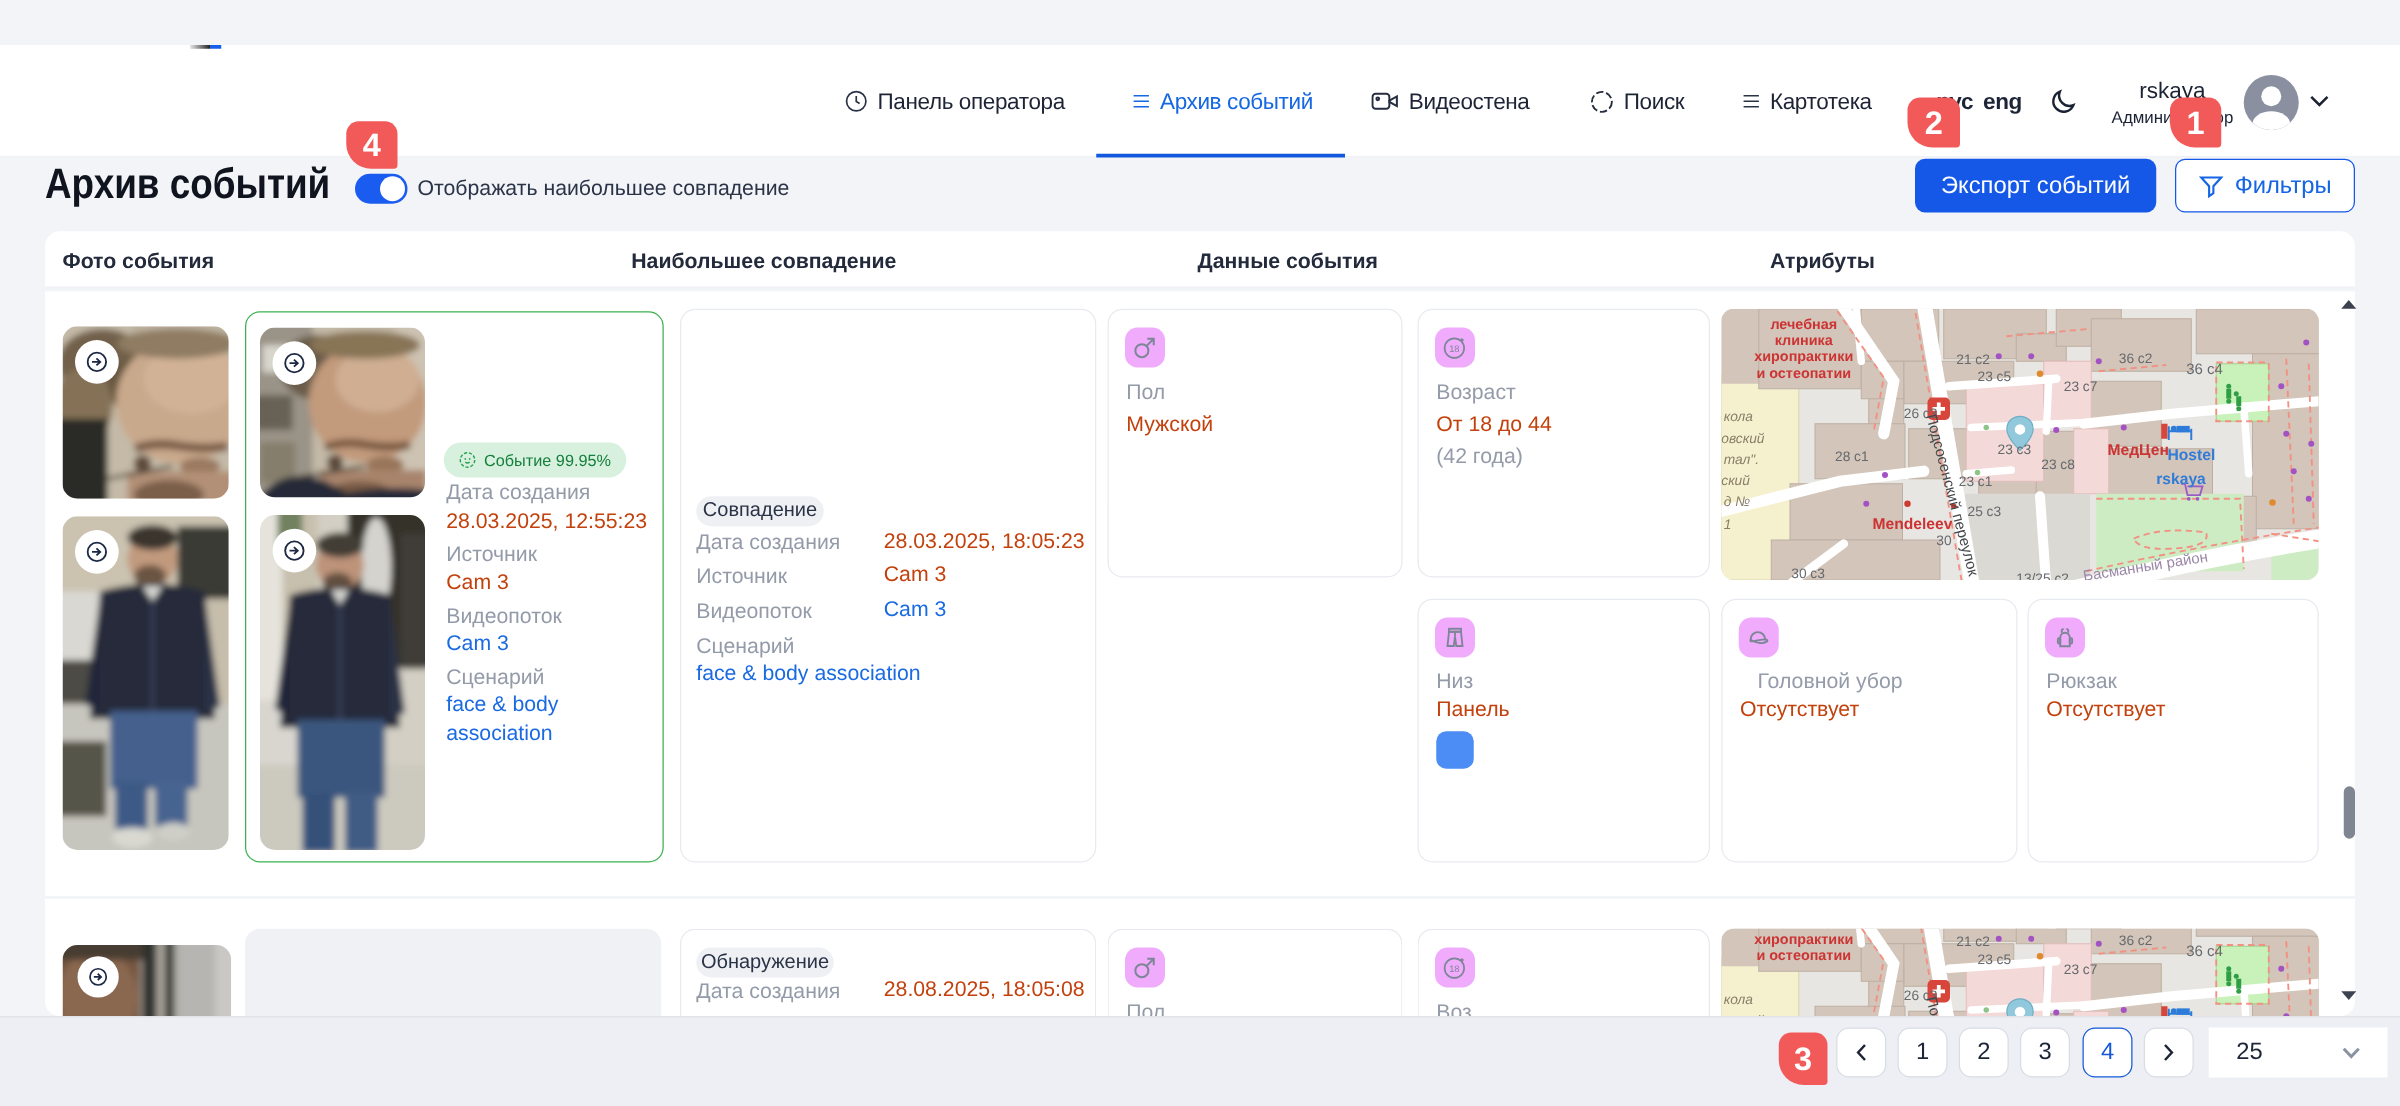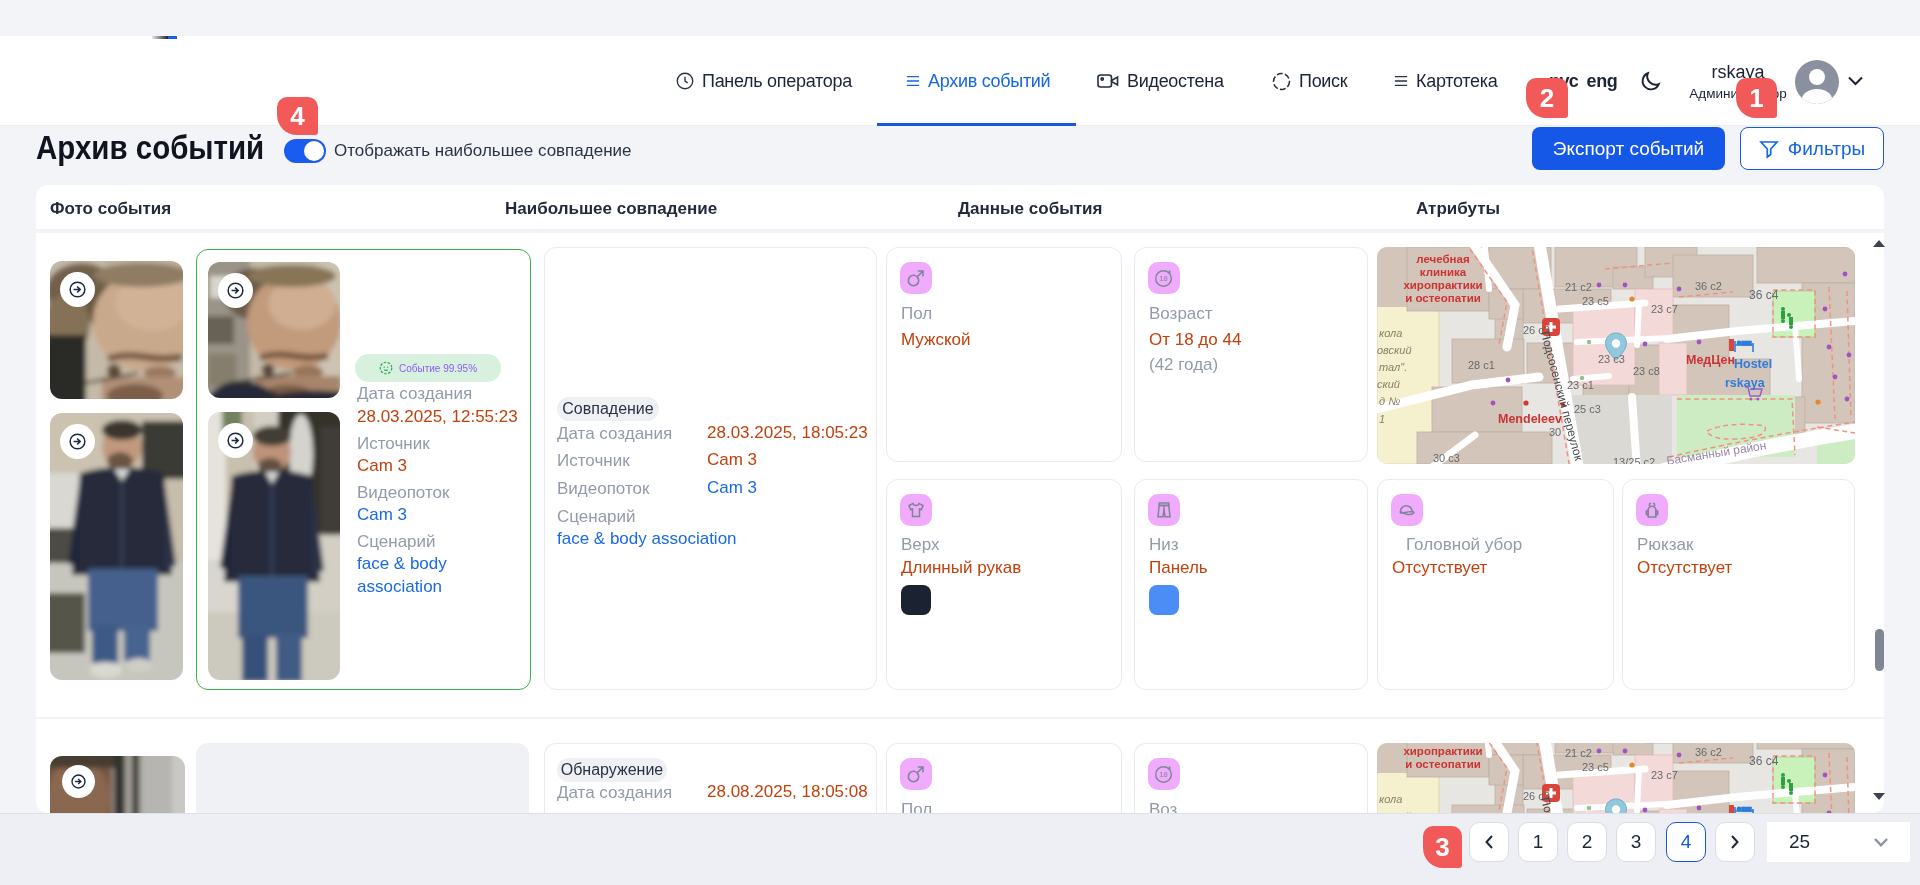--- a/index.html
+++ b/index.html
@@ -267,21 +267,21 @@
           </svg>
  </div>
  </div>
  <div class="abs" style="left:158px;top:104px;width:146px;height:28px;background:#d8f1de;border-radius:14px;display:flex;align-items:center;justify-content:center;gap:6px;">
   <svg width="14" height="14" viewBox="0 0 16 16" fill="none" stroke="#27a44f" stroke-width="1.3">
           <circle cx="8" cy="8" r="6.6" stroke-dasharray="3 1.6"></circle>
           <circle cx="6" cy="7" r="0.8" fill="#27a44f" stroke="none"></circle>
           <circle cx="10" cy="7" r="0.8" fill="#27a44f" stroke="none"></circle>
           <path d="M6 10q2 1.4 4 0"></path>
         </svg>
-  <span style="font-size:10px;color:#8b5cf6;white-space:nowrap;">Событие 99.95%</span>
+  <span style="font-size:13px;color:#15803d;white-space:nowrap;">Событие 99.95%</span>
  </div>
  <div class="lbl" style="left:160px;top:134px;">Дата создания</div>
  <div class="val" style="left:160px;top:157px;">28.03.2025, 12:55:23</div>
  <div class="lbl" style="left:160px;top:184px;">Источник</div>
  <div class="val" style="left:160px;top:206px;">Cam 3</div>
  <div class="lbl" style="left:160px;top:233px;">Видеопоток</div>
  <div class="val link" style="left:160px;top:255px;">Cam 3</div>
  <div class="lbl" style="left:160px;top:282px;">Сценарий</div>
  <div class="val link" style="left:160px;top:304px;">face &amp; body</div>
  <div class="val link" style="left:160px;top:327px;">association</div>
@@ -462,30 +462,20 @@
 <text x="121" y="176" fill="#cc3333" font-size="12.5" font-weight="bold">Mendeleev</text>
 <text x="309" y="117" fill="#cc3333" font-size="12.5" font-weight="bold">МедЦен</text>
 <text x="357" y="121" fill="#2f7cd9" font-size="12.5" font-weight="bold">Hostel</text>
 <text x="348" y="140" fill="#2f7cd9" font-size="12.5" font-weight="bold">rskaya</text>
 <text x="181" y="150" fill="#44484c" font-size="12" transform="rotate(75 181 150)" text-anchor="middle">Подсосенский переулок</text>
 <text x="340" y="210" fill="#9b86a8" font-size="12" transform="rotate(-9 340 210)" text-anchor="middle">Басманный район</text>
 </svg>
 
 </div>
 
-<div class="card" style="left:850px;top:246px;width:236px;height:211px;">
- <div class="iconbox" style="left:13px;top:14px;">
-  <svg width="20" height="20" viewBox="0 0 20 20" fill="none" stroke="#7d8697" stroke-width="1.5">
-          <path d="M7 3.5L3 5.5l1.5 4L6.5 9v7.5h7V9l2 .5 1.5-4-4-2a3.2 3.2 0 0 1-6 0z"></path>
-        </svg>
- </div>
- <div class="lbl" style="left:14px;top:55px;">Верх</div>
- <div class="val" style="left:14px;top:78px;">Длинный рукав</div>
- <div class="swatch" style="left:14px;top:105px;background:#1b2231;"></div>
-</div>
 
 <div class="card" style="left:1098px;top:246px;width:234px;height:211px;">
  <div class="iconbox" style="left:13px;top:14px;">
   <svg width="20" height="20" viewBox="0 0 20 20" fill="none" stroke="#7d8697" stroke-width="1.5">
           <rect x="5.2" y="3" width="9.6" height="2.4"></rect>
           <path d="M5.2 5.4 L4 16.8 H9 L10 9 L11 16.8 H16 L14.8 5.4 Z"></path>
           <path d="M10 5.4 V9"></path>
         </svg>
  </div>
  <div class="lbl" style="left:14px;top:55px;">Низ</div>

